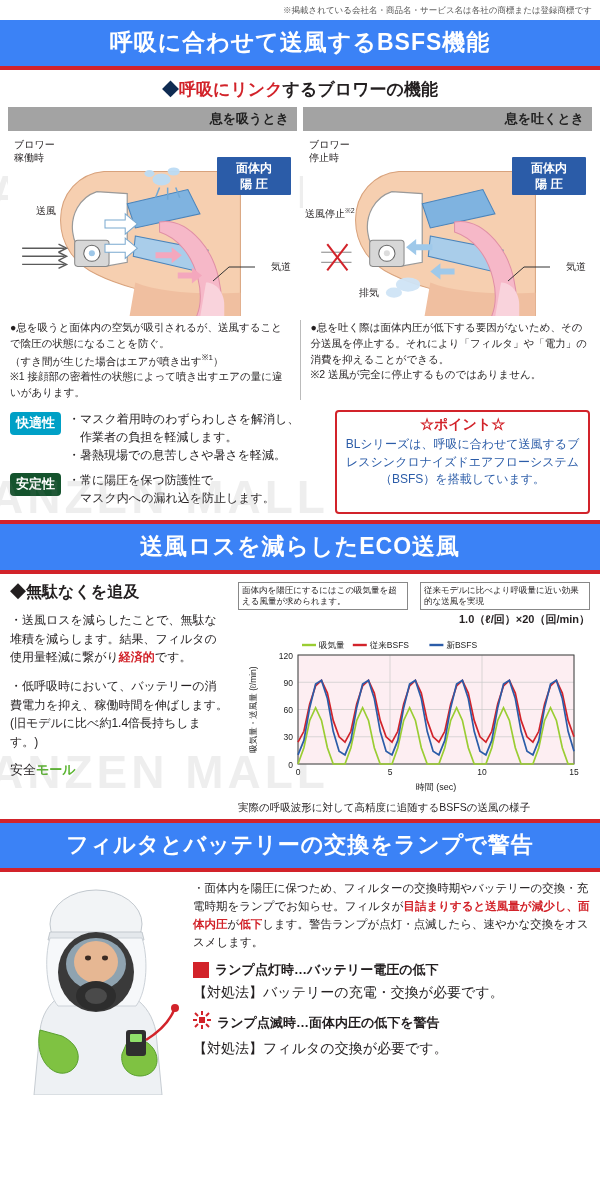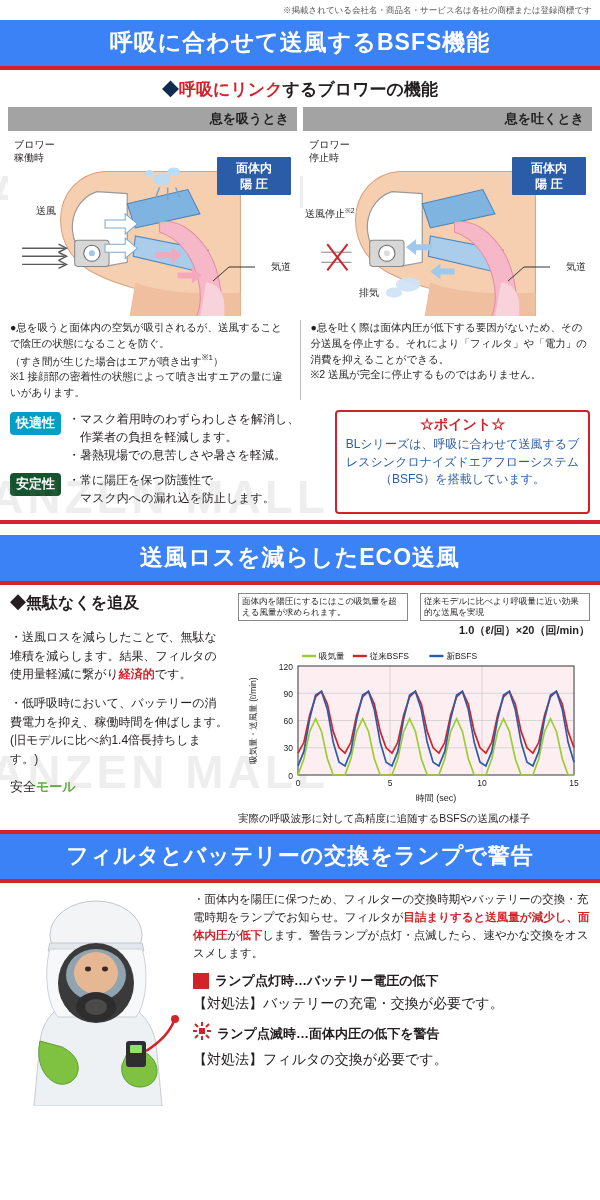--- a/index.html
+++ b/index.html
@@ -82,21 +82,21 @@
   }
   .point .ptitle {
     color:#d2232a; font-weight:bold; font-size:14px; text-align:center;
     margin-bottom:2px;
   }
   .point .ptext { color:#2b5ca8; font-size:12px; line-height:1.45;text-align:center; }
 
   
   .eco { display:flex; padding:8px 10px 4px; gap:10px; }
   .ecoleft { width:218px; }
-  .ecoleft h3 { margin:0 0 14px; font-size:16px; font-weight:bold; }
+  .ecoleft h3 { margin:0 0 8px; font-size:16px; font-weight:bold; }
   .ecoleft p { margin:0 0 10px; font-size:12px; line-height:1.55; }
   .ecoleft .accent { color:#d2232a; font-weight:bold; }
   .moji { font-size:13px; }
   .moji .green { color:#5bb531; font-weight:bold; }
 
   .ecoright { flex:1; }
   .ecoright .rtitle { font-size:12px; font-weight:bold; margin-bottom:4px; }
   .notes { display:flex; gap:12px; margin-bottom:2px; }
   .note { flex:1; border:1px solid #888; font-size:8.5px; line-height:1.3; padding:2px 3px; }
 
@@ -279,21 +279,21 @@
         </div>
       </div>
     </div>
     <div class="point">
       <div class="ptitle">☆ポイント☆</div>
       <div class="ptext">BLシリーズは、呼吸に合わせて送風するブレスシンクロナイズドエアフローシステム（BSFS）を搭載しています。</div>
     </div>
   </div>
 
   <div class="redline"></div>
-  <div class="band" style="border-top:none;margin-top:11px;">
+  <div class="band" style="border-top:none;">
     <span>送風ロスを減らしたECO送風</span>
   </div>
   <div class="redline"></div>
 
   <div class="eco">
     <div class="ecoleft">
       <h3>◆無駄なくを追及</h3>
       <p>
         <span>・送風ロスを減らしたことで、無駄な堆積を減らします。結果、フィルタの使用量軽減に繋がり</span><span class="accent">経済的</span><span>です。</span>
       </p>

